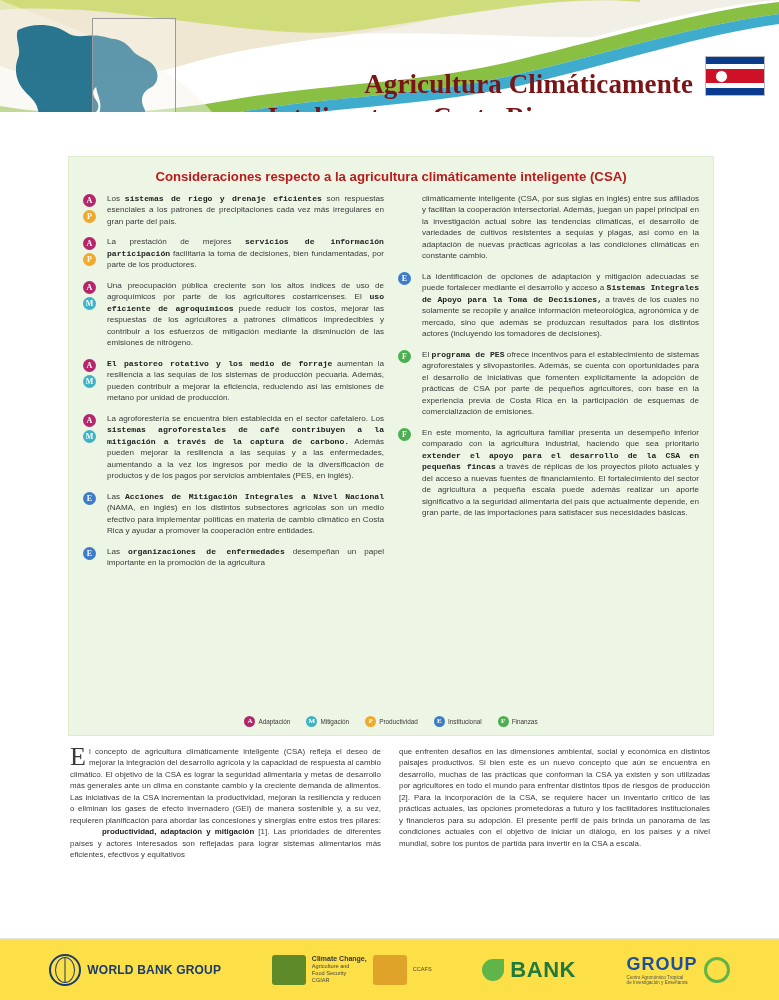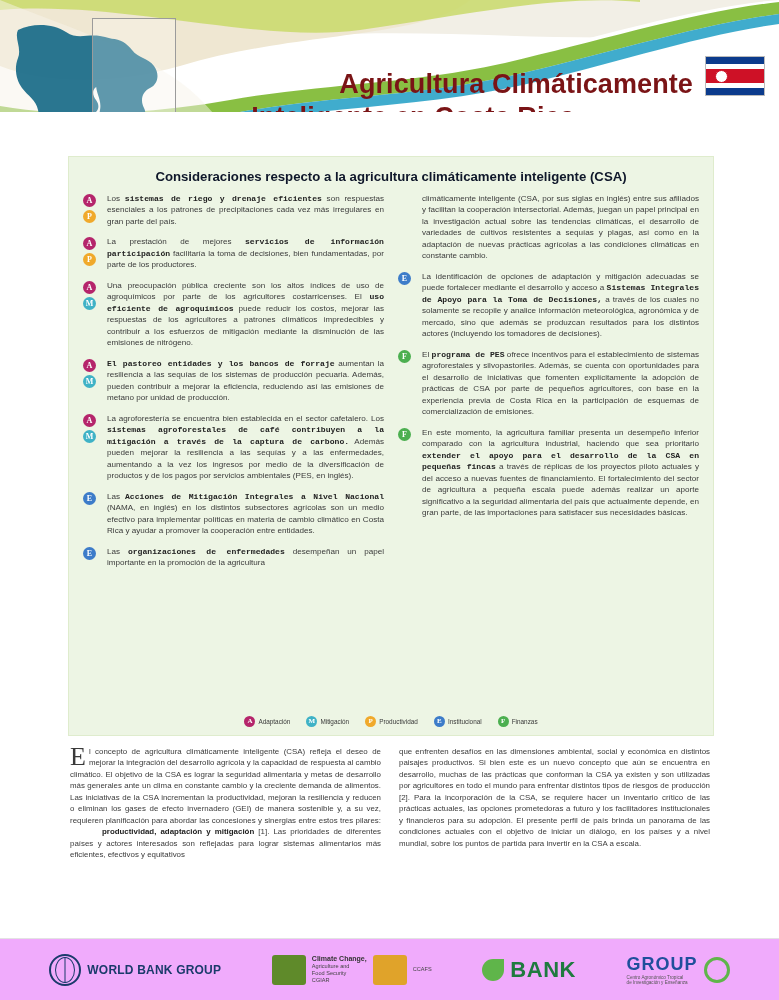--- a/index.html
+++ b/index.html
@@ -13,20 +13,21 @@
     overflow: hidden;
   }
 
   
   .header {
     position: relative;
     width: 779px;
     height: 112px;
     overflow: hidden;
     background: #5eead4;
+    font-family: Liberation Serif, serif;
   }
   .hdr-svg { position: absolute; top: 0; left: 0; }
   .hdr-title {
     position: absolute;
     right: 86px;
     top: 68px;
     width: 560px;
     text-align: right;
     font-size: 27px;
     font-weight: bold;
@@ -69,21 +70,21 @@
     position: absolute;
     left: 68px;
     top: 156px;
     width: 646px;
     height: 580px;
     background: #edf5e4;
     border: 1px solid #dfeccd;
   }
   .panel-title {
     text-align: center;
-    color: #0f172a;
+    color: #b91c1c;
     font-weight: bold;
     font-size: 13.2px;
     padding: 12px 14px 9px 14px;
   }
   .cols {
     display: flex;
     gap: 14px;
     padding: 0 14px;
   }
   .col { width: 50%; }
@@ -159,21 +160,21 @@
     color: #3a3a3a;
   }
   .bcol b { color: #222222; margin-left: 32px; }
 
   
   .footer {
     position: absolute;
     left: 0; bottom: 0;
     width: 779px;
     height: 62px;
-    background: #f0abfc;
+    background: #fde047;
     border-top: 1px solid #e3e3e3;
     display: flex;
     align-items: center;
     justify-content: space-around;
     padding: 0 24px;
   }
   .logo { display: flex; align-items: center; gap: 6px; }
   .wb-globe {
     width: 32px; height: 32px; border-radius: 50%;
     border: 2px solid #1a3a6b;
@@ -265,21 +266,21 @@
             <div class="badge b-A">A</div>
             <div class="badge b-M">M</div>
           </div>
           <div class="itxt">Una preocupación pública creciente son los altos índices de uso de agroquímicos por parte de los agricultores costarricenses. El <b>uso eficiente de agroquímicos</b> puede reducir los costos, mejorar las respuestas de los agricultores a patrones climáticos impredecibles y contribuir a los esfuerzos de mitigación mediante la disminución de las emisiones de nitrógeno.</div>
         </div>
         <div class="item">
           <div class="badges">
             <div class="badge b-A">A</div>
             <div class="badge b-M">M</div>
           </div>
-          <div class="itxt"><b>El pastoreo entidades y los bancos de forraje</b> aumentan la resiliencia a las sequías de los sistemas de producción pecuaria. Además, pueden contribuir a mejorar la eficiencia, reduciendo así las emisiones de metano por unidad de producción.</div>
+          <div class="itxt"><b>El pastoreo rotativo y los medio de forraje</b> aumentan la resiliencia a las sequías de los sistemas de producción pecuaria. Además, pueden contribuir a mejorar la eficiencia, reduciendo así las emisiones de metano por unidad de producción.</div>
         </div>
         <div class="item">
           <div class="badges">
             <div class="badge b-A">A</div>
             <div class="badge b-M">M</div>
           </div>
           <div class="itxt">La agroforestería se encuentra bien establecida en el sector cafetalero. Los <b>sistemas agroforestales de café contribuyen a la mitigación a través de la captura de carbono.</b> Además pueden mejorar la resiliencia a las sequías y a las enfermedades, aumentando a la vez los ingresos por medio de la diversificación de productos y de los pagos por servicios ambientales (PES, en inglés).</div>
         </div>
         <div class="item">
           <div class="badges">

